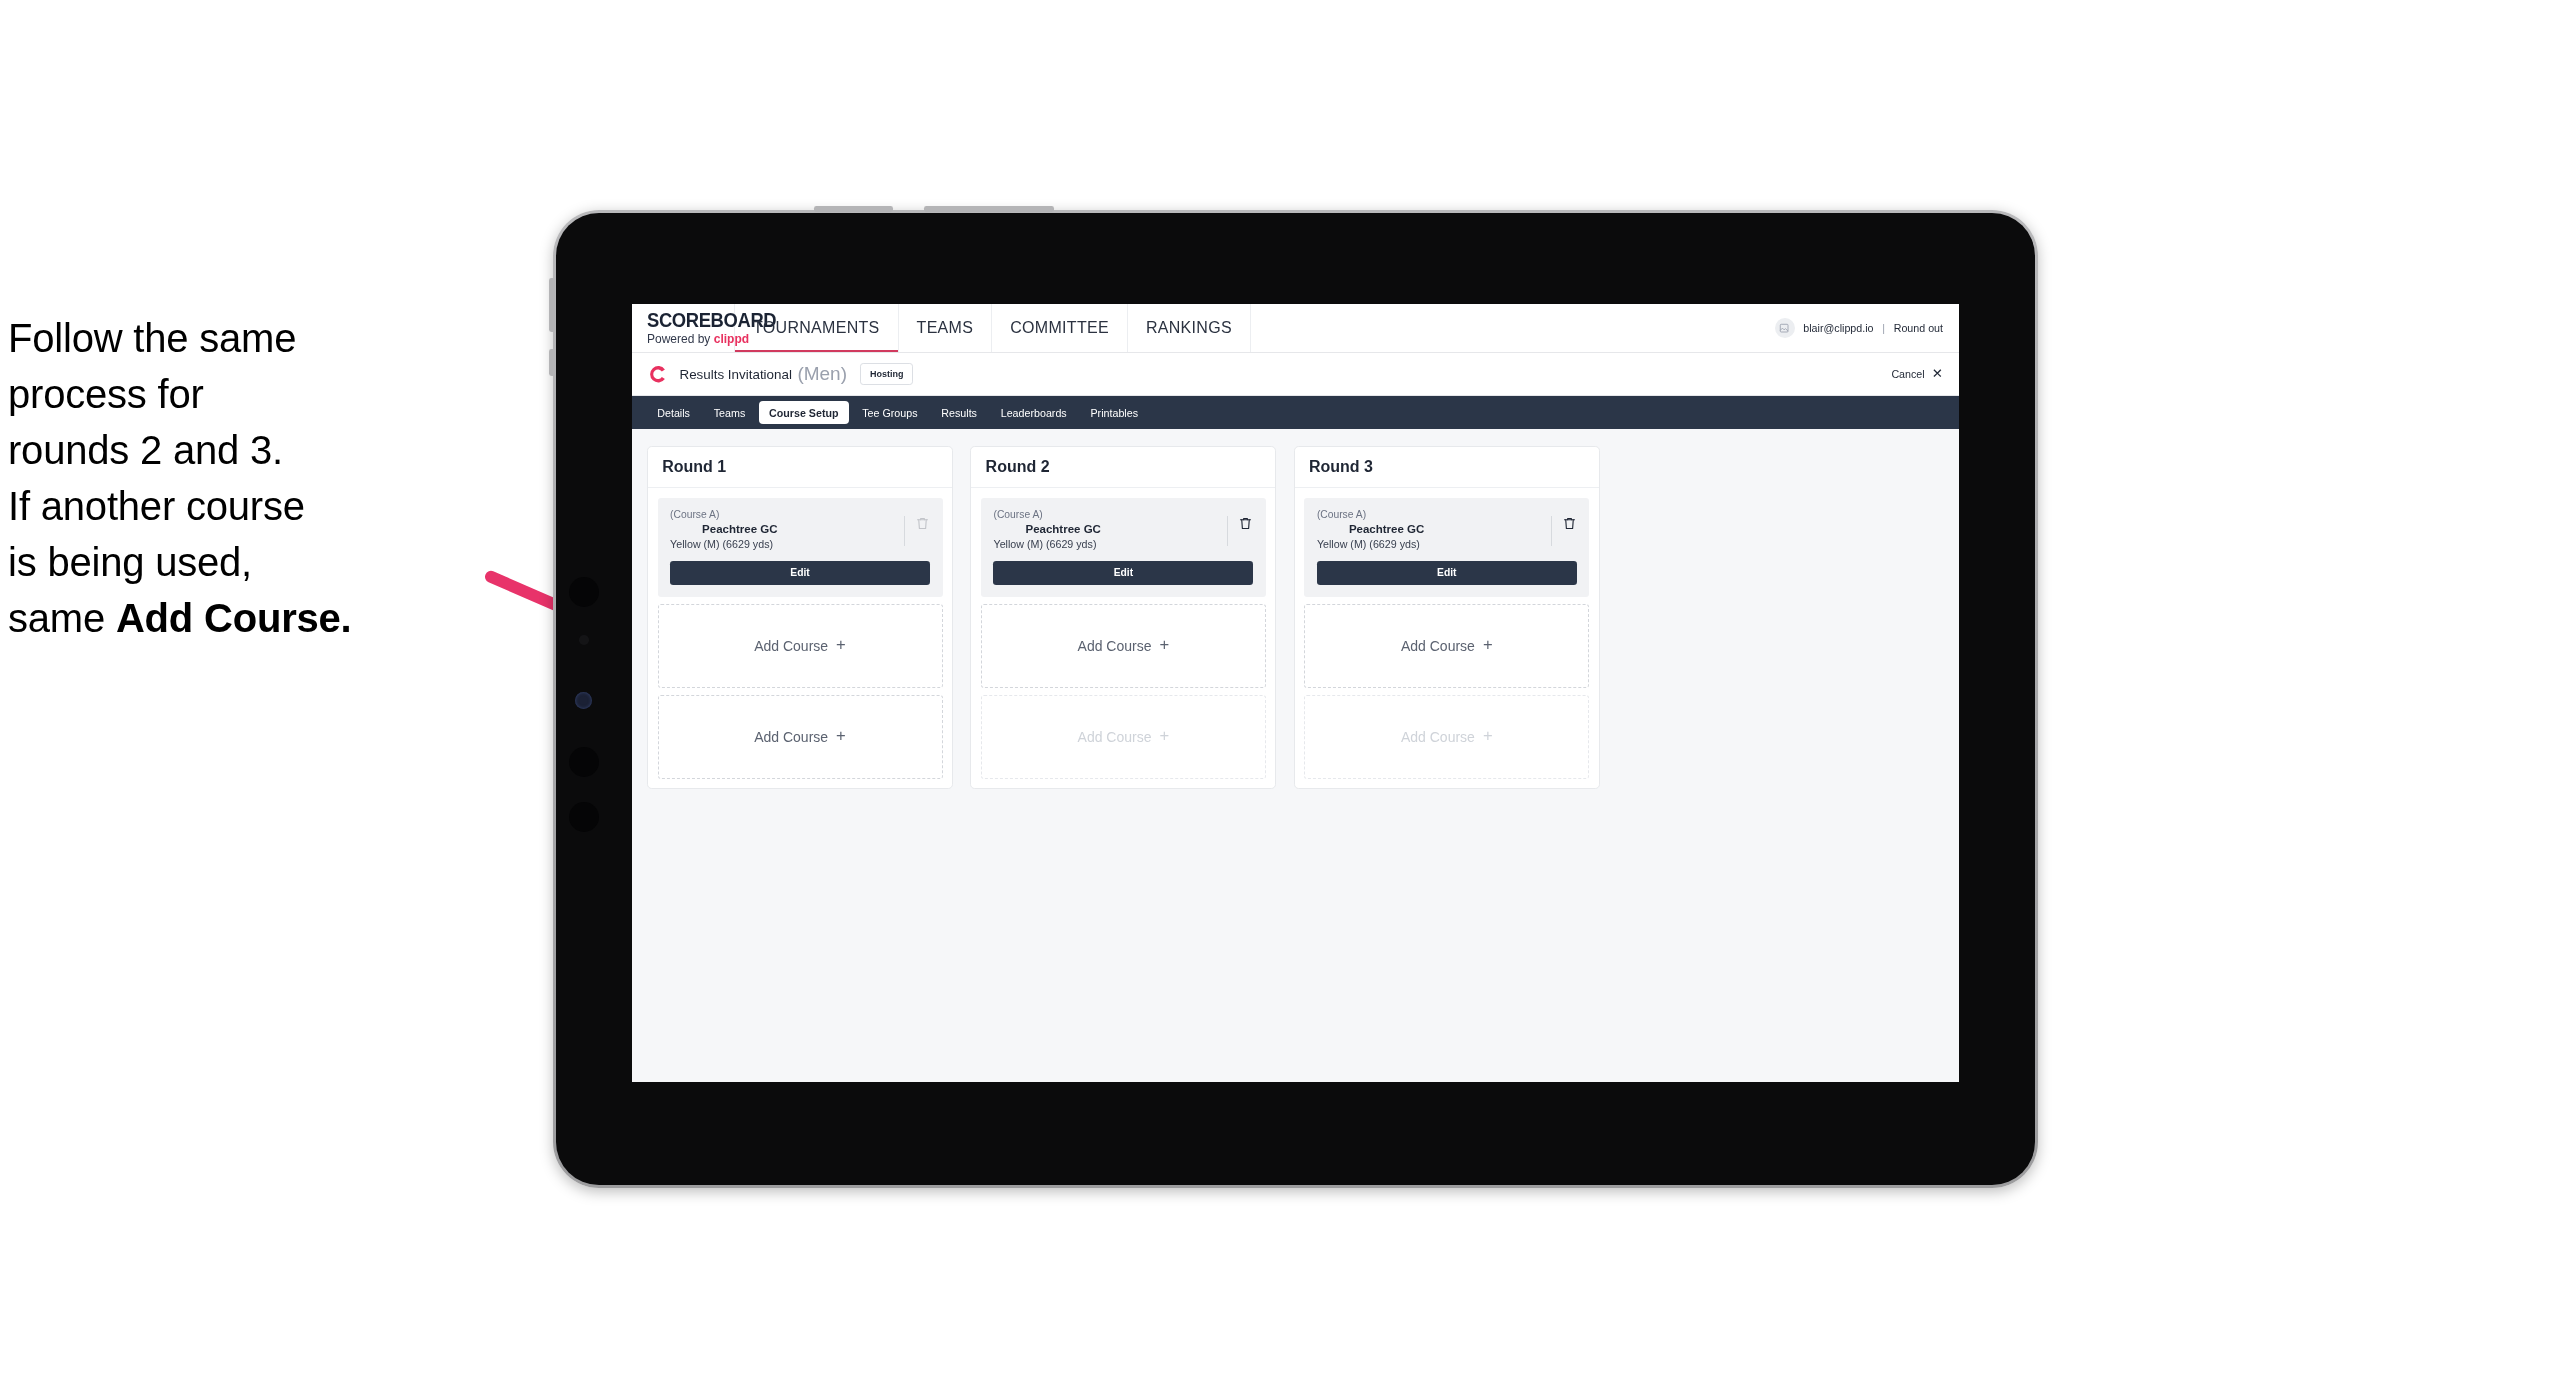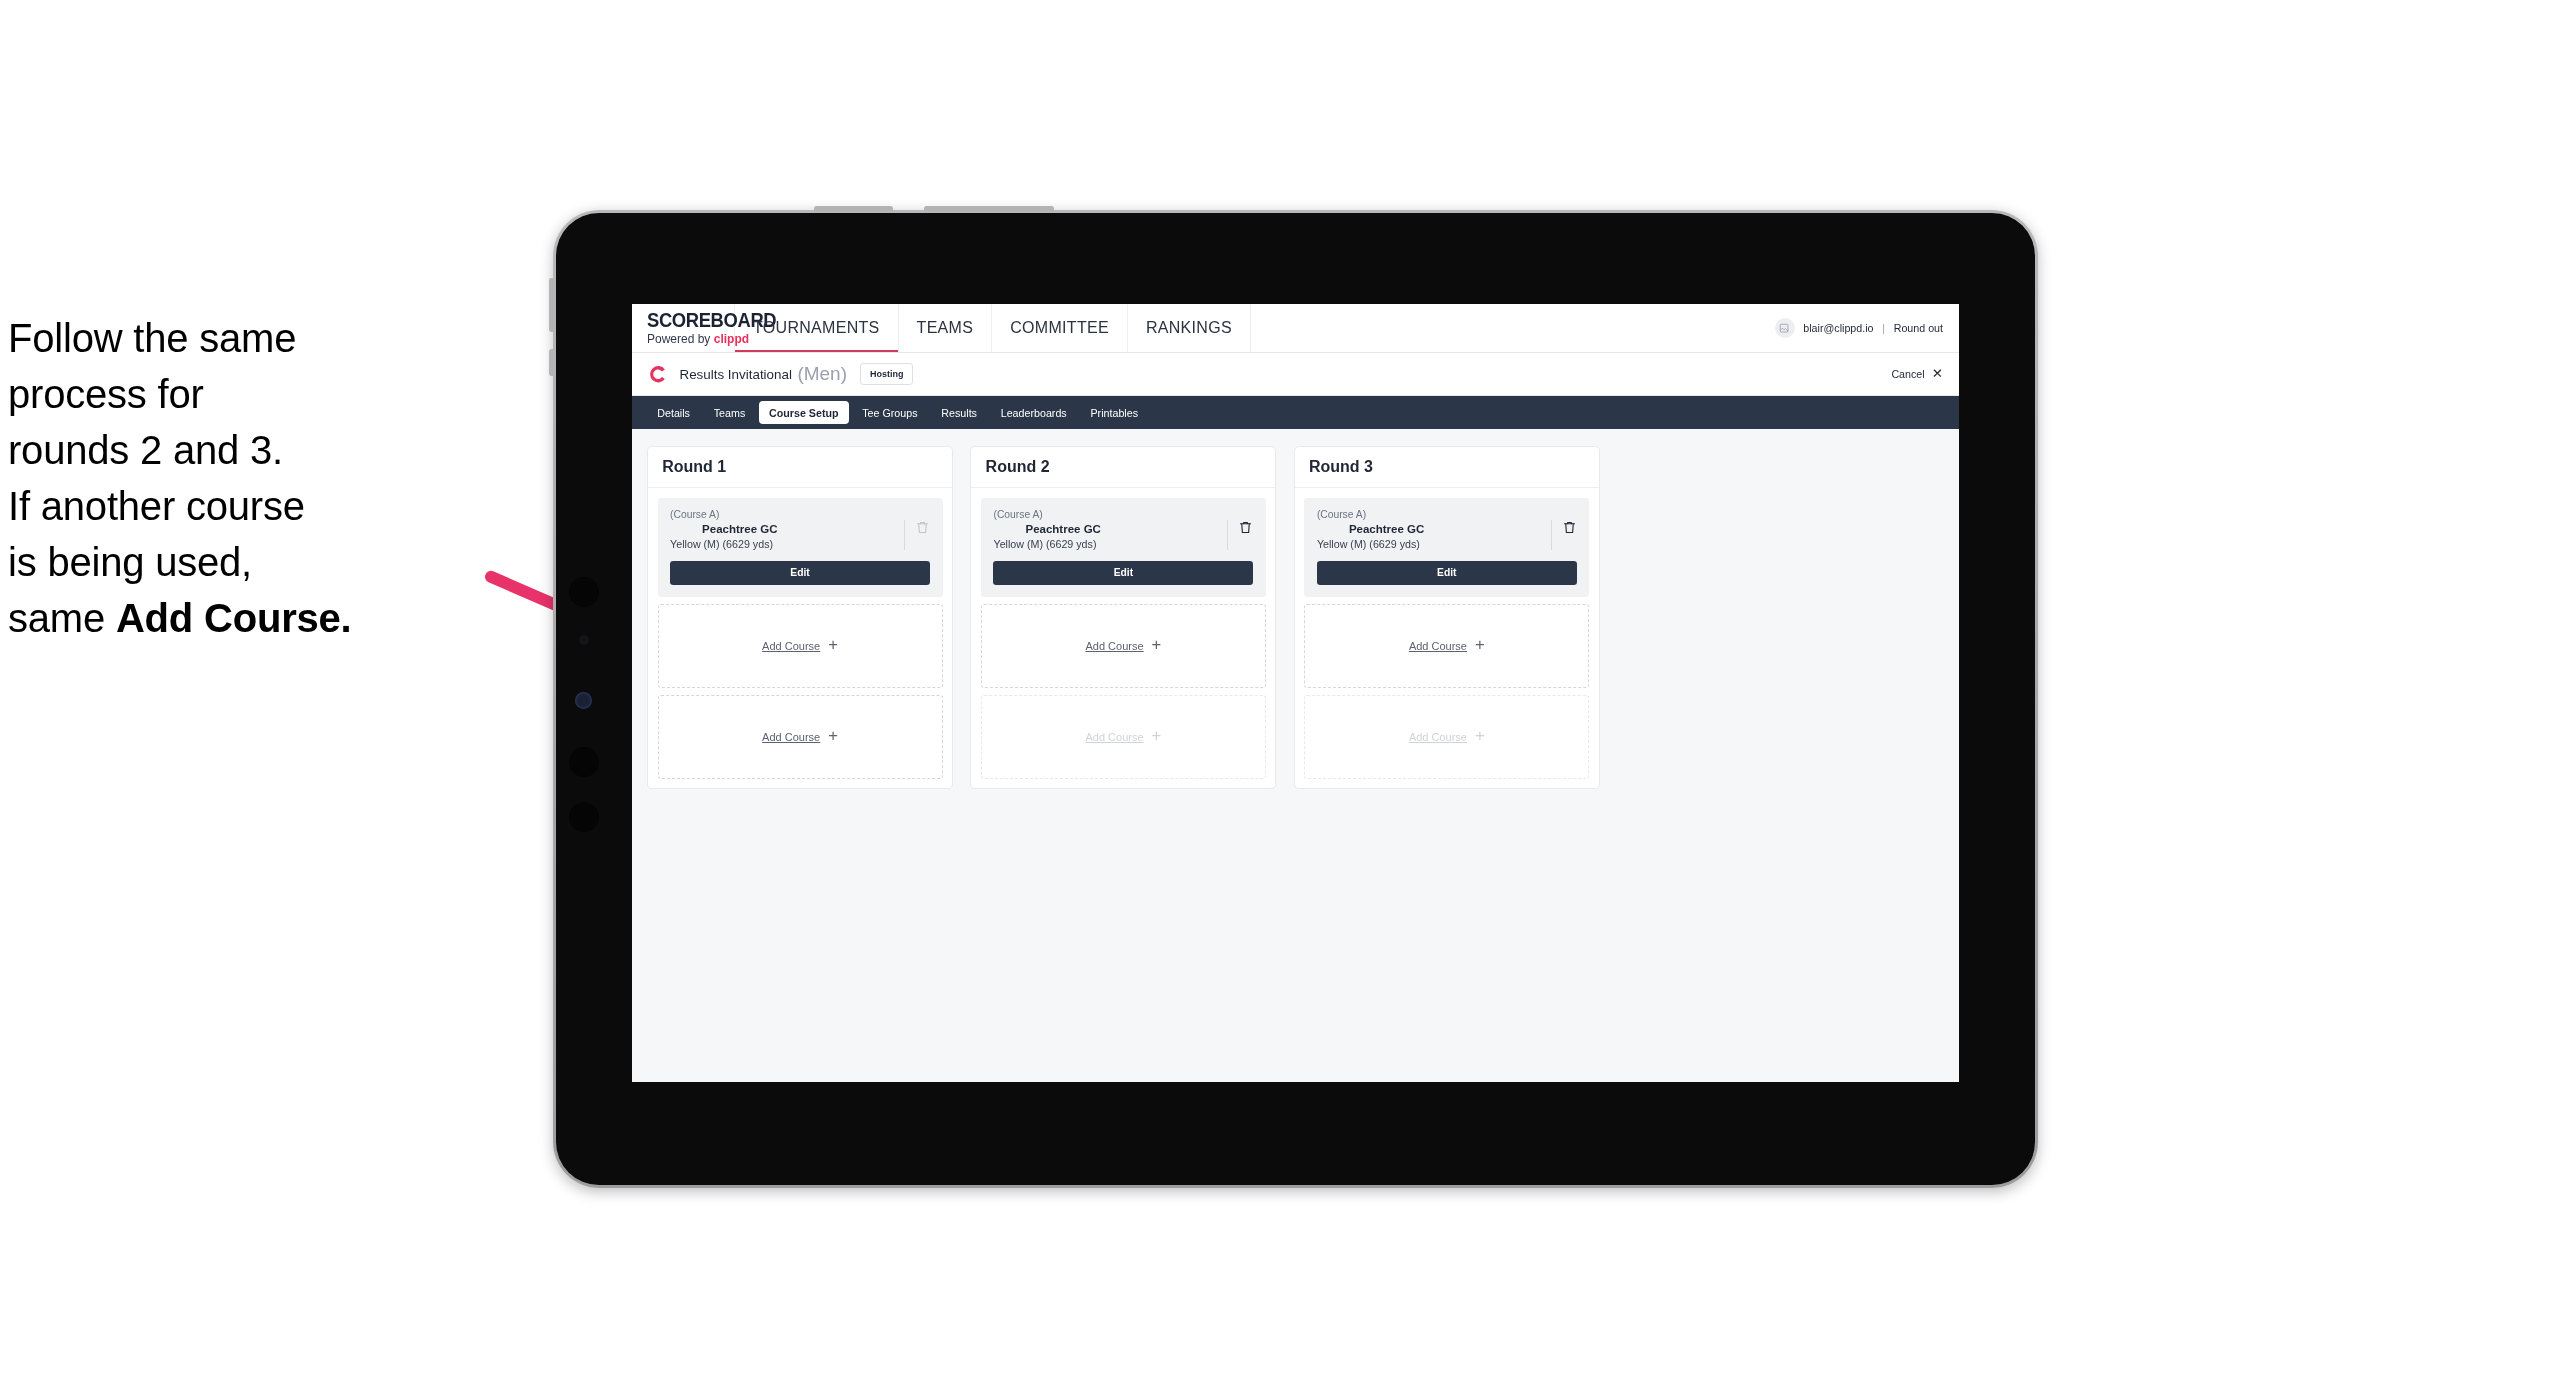--- a/index.html
+++ b/index.html
@@ -169,42 +169,42 @@
     width: 306px; background: #ffffff; border: 0.8px solid #e7e9ec;
     border-radius: 4.7px; overflow: hidden; flex: none;
   }
   .round-head {
     padding: 11px 14.2px; border-bottom: 0.8px solid #edeff2;
     font-size: 16px; font-weight: 700; color: #1f2634;
   }
   .round-body { padding: 9.5px; display: flex; flex-direction: column; gap: 7.1px; }
 
   .course-box { background: #f1f2f4; border-radius: 3.2px; padding: 11px 12.6px 12px 12.6px; }
-  .course-top { display: flex; align-items: flex-end; }
+  .course-top { display: flex; align-items: center; }
   .course-meta { flex: 1; }
   .course-tag { font-size: 10.3px; color: #6c7383; margin-bottom: 3.2px; }
   .course-name { font-size: 11.5px; font-weight: 700; color: #1f2634; margin-bottom: 3.2px; padding-left: 32px; }
   .course-tee { font-size: 10.7px; color: #3a4150; }
   .course-actions { display: flex; align-items: flex-start; gap: 10.3px; padding-top: 2.4px; }
   .vdivider { width: 0.8px; height: 30px; background: #d7dade; }
   .trash { width: 15px; height: 15px; cursor: pointer; }
   .trash.disabled { opacity: 0.22; }
 
   .edit-btn {
     margin-top: 10.3px; width: 100%; background: #2b3648; color: #ffffff;
     border: none; border-radius: 3.2px; height: 24px; font-size: 10.3px;
     font-weight: 700; cursor: pointer; font-family: inherit;
   }
 
   .add-box {
     border: 0.8px dashed #d3d6db; border-radius: 3.2px;
     height: 84px; display: flex; align-items: center; justify-content: center;
     gap: 8px; cursor: pointer; background: #fff;
   }
-  .add-label { font-size: 11px; color: #5b6270; text-decoration: underline; }
+  .add-label { font-size: 14px; color: #5b6270; }
   .add-plus  { font-size: 16.6px; color: #5b6270; line-height: 1; font-weight: 300; }
   .add-box.faded .add-label,
   .add-box.faded .add-plus { color: #cfd3d9; }
   .add-box.faded { border-color: #e6e8ec; }
 </style>
 </head>
 <body>
 
 <div id="stage">
 

